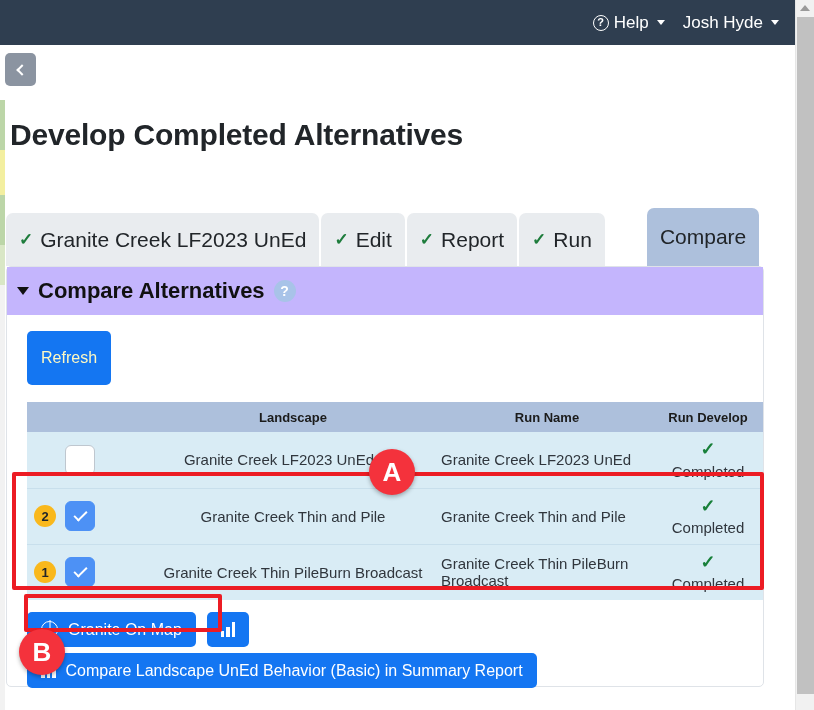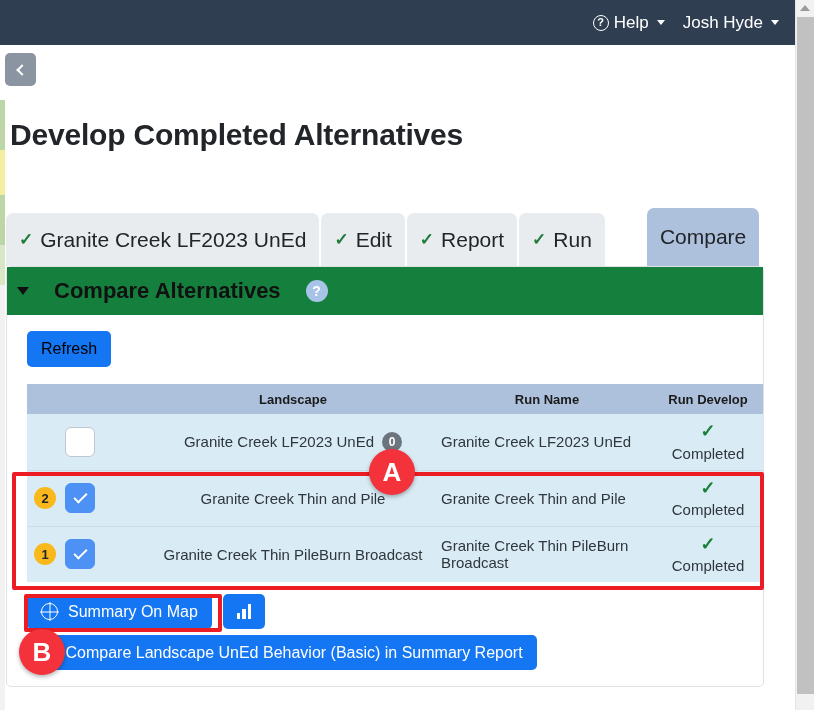--- a/index.html
+++ b/index.html
@@ -98,42 +98,42 @@
   .tab.active { background: #adc0dc; height: 58px; font-weight: normal; margin-left: 40px; }
   .tab .chk { color: #1e7c3c; font-size: 17px; font-weight: bold; }
 
   
   .panel {
     position: absolute; left: 6px; top: 266px; width: 758px; height: 421px;
     background: #ffffff;
     border: 1px solid #dfe3e8; border-radius: 5px;
   }
   .panel-header {
-    height: 48px; background: #15803d;
-    display: flex; align-items: center; padding-left: 10px; gap: 25px;
+    height: 48px; background: #c4b5fd;
+    display: flex; align-items: center; padding-left: 10px; gap: 9px;
     cursor: pointer;
   }
   .panel-header .caret {
     width: 0; height: 0;
     border-left: 6px solid transparent; border-right: 6px solid transparent;
     border-top: 8px solid #111111;
   }
   .panel-title { font-size: 22px; font-weight: bold; color: #111111; }
   .help-bubble {
     width: 22px; height: 22px; border-radius: 50%;
     background: #a8c3e8; color: #ffffff;
     font-size: 14px; font-weight: bold;
     display: flex; align-items: center; justify-content: center;
     cursor: pointer;
   }
   .panel-body { padding: 16px 12px 0 20px; position: relative; }
 
   .refresh-btn {
-    background: #1476f2; color: #000000; border: none; border-radius: 5px;
-    font-size: 16px; padding: 9px 14px; cursor: pointer;
+    background: #1476f2; color: #fef9c3; border: none; border-radius: 5px;
+    font-size: 16px; padding: 18px 14px; cursor: pointer;
     font-family: "Liberation Sans", sans-serif;
   }
 
   
   .tbl { width: 736px; margin-top: 17px; border-collapse: collapse; table-layout: fixed; }
   .tbl th {
     background: #adc0dc; color: #1b1b1b; font-size: 13px; font-weight: bold;
     height: 30px; text-align: center; padding: 0;
   }
   .tbl td { background: #d9ecf5; font-size: 15px; color: #30363d; vertical-align: middle; padding: 0; }
@@ -363,21 +363,21 @@
               <span class="stat-check">✓</span>
               <span>Completed</span>
             </td>
           </tr>
         </tbody>
       </table>
 
       <div class="btn-row">
         <button class="pbtn">
           <span class="globe"></span>
-          <span>Summary On Map</span>
+          <span>Granite On Map</span>
         </button>
         <button class="pbtn">
           <span class="bars">
               <i></i>
               <i></i>
               <i></i>
             </span>
         </button>
       </div>
 

